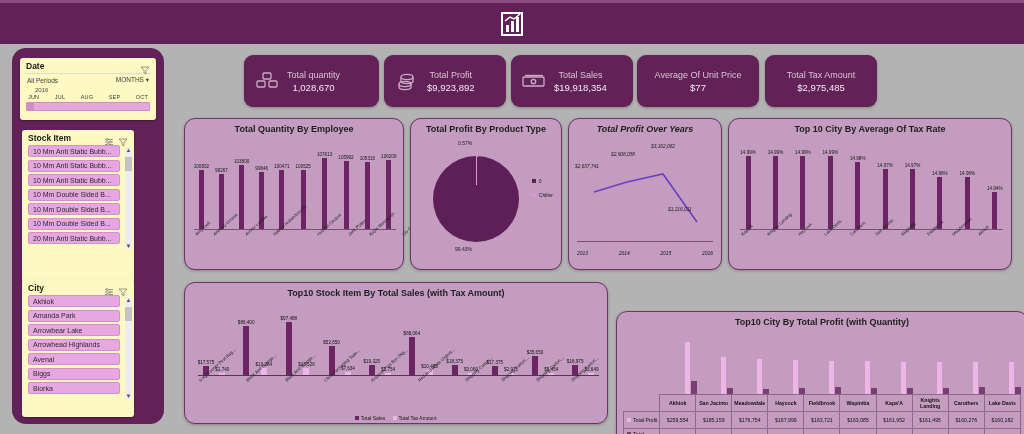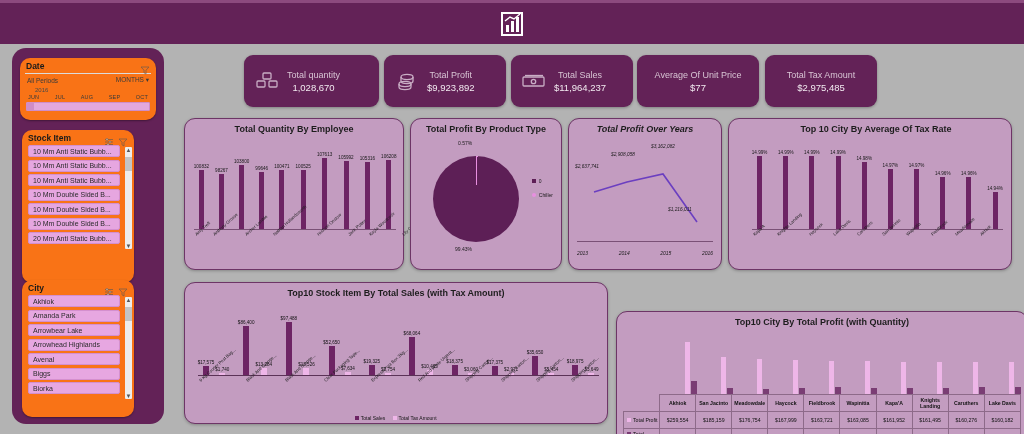--- a/index.html
+++ b/index.html
@@ -24,21 +24,21 @@
     color: #ffffff; font-size: 20px; font-weight: bold; font-style: italic;
     letter-spacing: 0.2px;
   }
 
   
   .rail {
     position: absolute; left: 12px; top: 48px; width: 152px; height: 376px;
     background: #632257; border-radius: 14px;
   }
   .slicer {
-    position: absolute; background: #f97316; border-radius: 10px;
+    position: absolute; background: #fef9c3; border-radius: 3px;
     box-shadow: 0 1px 2px rgba(0,0,0,.35);
   }
   .slicer-head {
     display: flex; align-items: center; justify-content: space-between;
     padding: 3px 6px 2px 6px;
   }
   .slicer-title { font-size: 8.5px; font-weight: bold; color: #1a1a1a; }
   .slicer-icons { display: flex; gap: 4px; align-items: center; }
   .mini-icon { width: 10px; height: 10px; opacity: .75; }
 
@@ -100,21 +100,21 @@
     border-radius: 11px; box-shadow: 0 1px 3px rgba(0,0,0,.25);
   }
   .panel-title {
     text-align: center; font-size: 9px; font-weight: bold; color: #1d1d1d;
     padding-top: 5px;
   }
 
   .p-emp   { left: 184px; top: 118px; width: 220px; height: 152px; }
   .p-pie   { left: 410px; top: 118px; width: 152px; height: 152px; }
   .p-line  { left: 568px; top: 118px; width: 154px; height: 152px; font-style: italic; }
-  .p-tax   { left: 728px; top: 118px; width: 284px; height: 152px; padding-left: 12px; }
+  .p-tax   { left: 728px; top: 118px; width: 284px; height: 152px; }
   .p-stock { left: 184px; top: 282px; width: 424px; height: 142px; }
   .p-city  { left: 616px; top: 282px; width: 412px; height: 142px; margin-top: 29px; }
 
   
   .colchart { position: relative; width: 100%; height: calc(100% - 16px); }
   .baseline {
     position: absolute; left: 4%; right: 3%; bottom: 38px;
     height: 1px; background: #7a5176;
   }
   .cols {
@@ -365,21 +365,21 @@
       <svg width="26" height="22" viewBox="0 0 26 22">
           <g fill="none" stroke="#c9aec5" stroke-width="1.3">
         <rect x="2" y="7" width="21" height="9" rx="1"></rect>
             <circle cx="12.5" cy="11.5" r="2.2"></circle>
         <path d="M4 5.5h18"></path>
           </g>
         </svg>
     </span>
     <span class="kpi-text">
       <span class="kpi-label">Total Sales</span>
-      <span class="kpi-value">$11,964,237</span>
+      <span class="kpi-value">$19,918,354</span>
     </span>
   </div>
 
   <div class="kpi" style="left:637px;width:122px;justify-content:center">
     <span class="kpi-text">
       <span class="kpi-label">Average Of Unit Price</span>
       <span class="kpi-value">$77</span>
     </span>
   </div>
 

